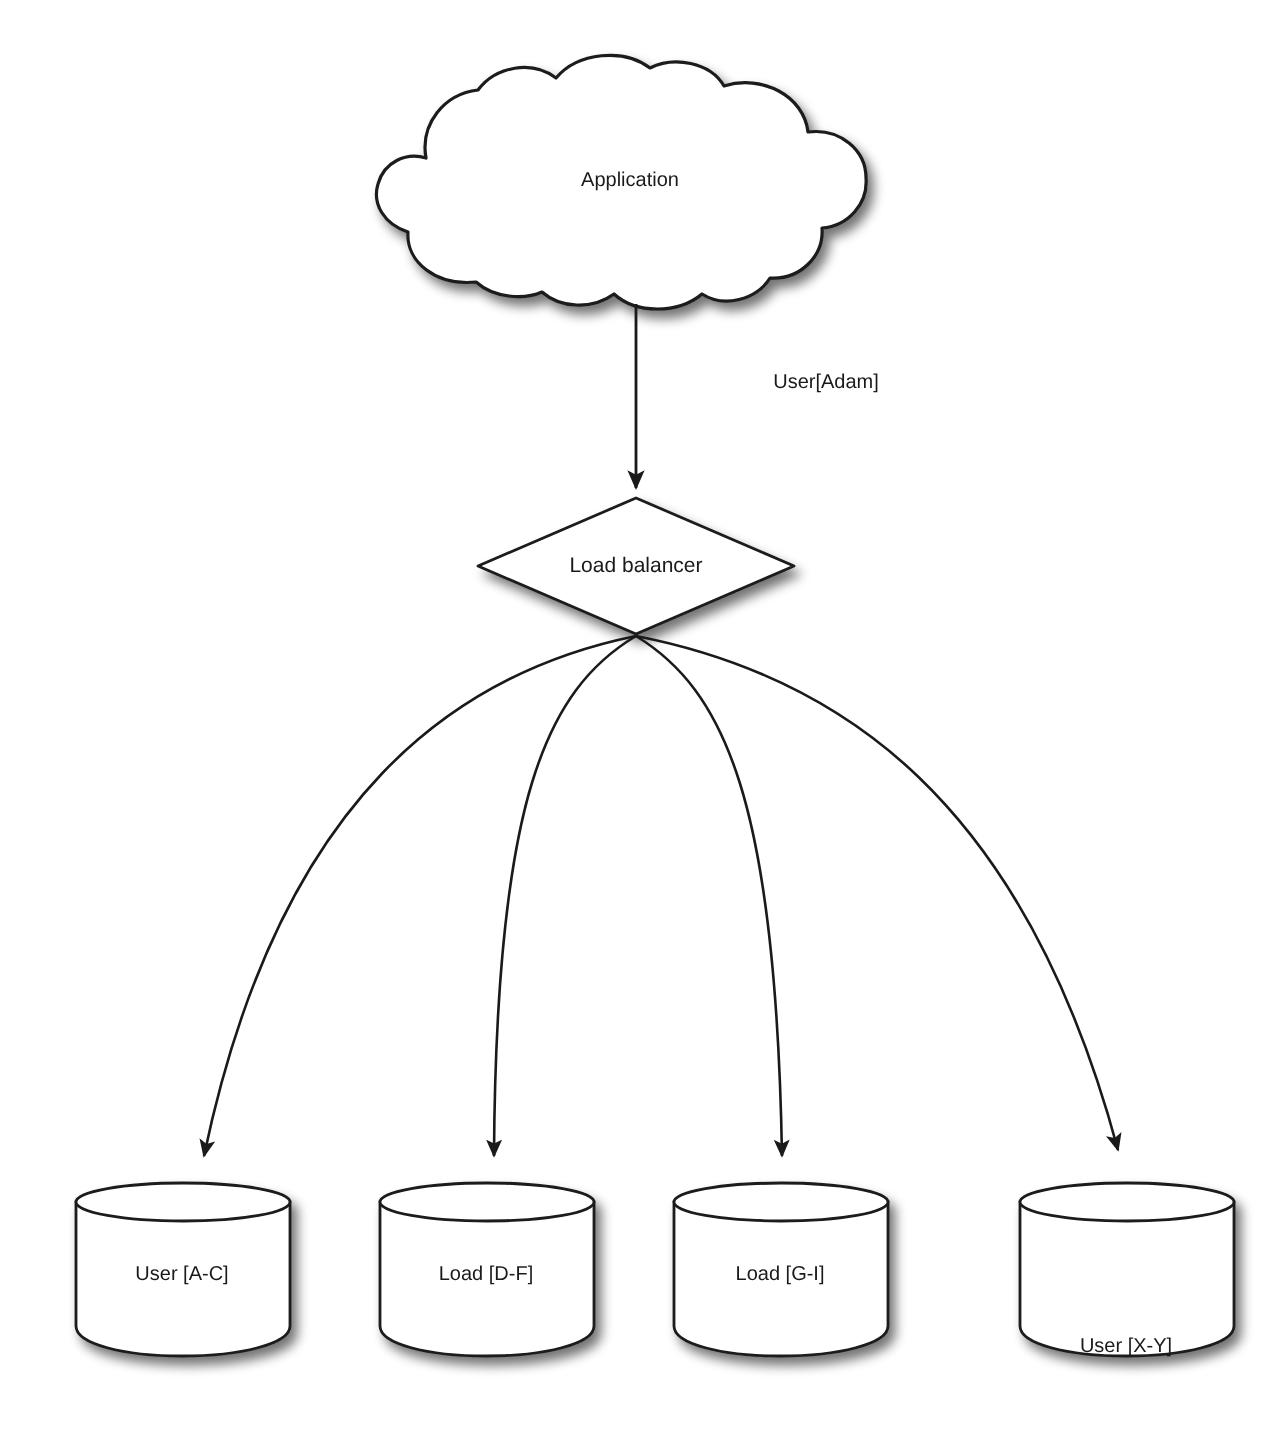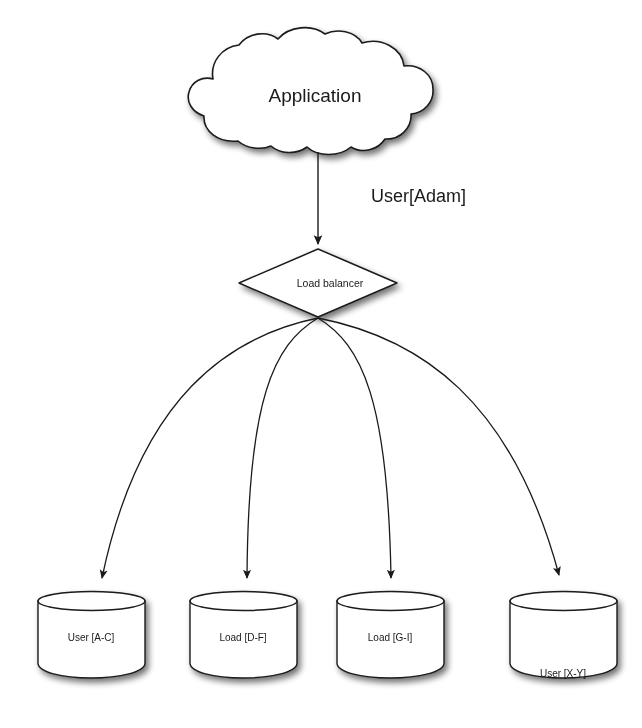--- a/index.html
+++ b/index.html
@@ -27,36 +27,36 @@
     height: 728px;
   }
   .node-label {
     position: absolute;
     text-align: center;
     color: #1a1a1a;
     white-space: nowrap;
     pointer-events: none;
   }
   .label-cloud {
-    font-size: 19px;
+    font-size: 10px;
     left: 205px;
     top: 85px;
     width: 220px;
   }
   .label-diamond {
     font-size: 10.5px;
-    left: 250px;
+    left: 238px;
     top: 277px;
     width: 160px;
   }
   .label-edge {
-    font-size: 18px;
-    left: 326px;
+    font-size: 10px;
+    left: 343px;
     top: 186px;
-    text-align: right;
+    text-align: center;
     width: 140px;
   }
   .label-db {
     font-size: 10px;
     width: 110px;
     top: 632px;
   }
   .label-db-0 { left: 36px; }
   .label-db-1 { left: 188px; }
   .label-db-2 { left: 335px; }

